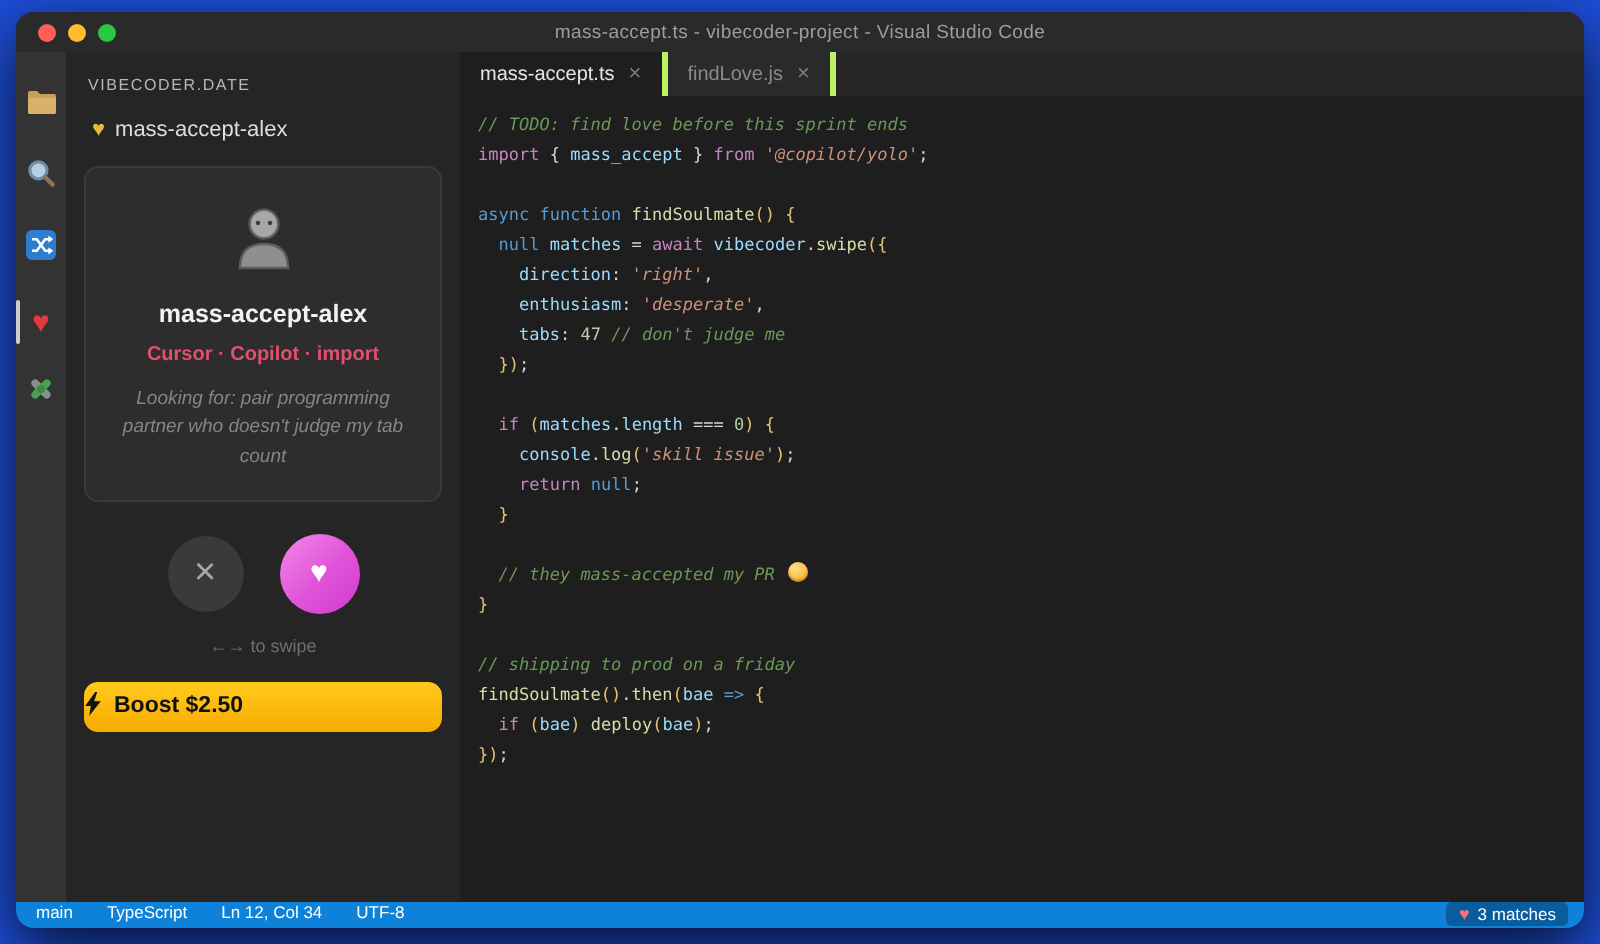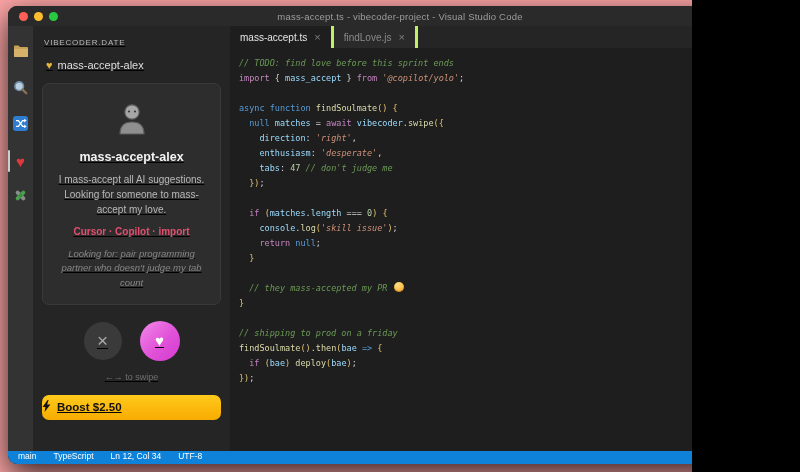--- a/index.html
+++ b/index.html
@@ -1,17 +1,17 @@
 <!DOCTYPE html>
 <html><head>
 <meta charset="utf-8">
 <style>
   * { margin:0; padding:0; box-sizing:border-box; }
   html,body { background:#000; }
-  .screen { position:relative; width:692px; height:472px; background:#fca5a5; overflow:hidden;
+  .screen { position:relative; width:800px; height:472px; background:#1d4ed8; overflow:hidden;
             font-family:"Liberation Sans", sans-serif; }
   .window { position:absolute; left:8px; top:6px; width:784px; height:458px;
             background:#1e1e1e; border-radius:9px; overflow:hidden;
             box-shadow:0 10px 30px rgba(0,0,0,.8); display:flex; flex-direction:column; }
 
   
   .titlebar { height:20px; background:#2a2a2a; flex:0 0 auto; position:relative;
               display:flex; align-items:center; justify-content:center; }
   .traffic { position:absolute; left:11px; top:0; height:100%; display:flex; align-items:center; gap:6px; }
   .tl { width:9px; height:9px; border-radius:50%; display:inline-block; }
@@ -27,21 +27,21 @@
   .activitybar { width:25px; background:#333333; display:flex; flex-direction:column;
                  align-items:center; padding-top:9px; gap:0; flex:0 0 auto; }
   .ab-item { position:relative; width:25px; height:36px; display:flex; align-items:center;
              justify-content:center; cursor:pointer; }
   .ab-item .indicator { display:none; }
   .ab-item.active .indicator { display:block; position:absolute; left:0; top:7px; width:2px;
                                height:22px; background:#cfcfcf; border-radius:1px; }
   .ab-heart { font-size:15px; color:#e0393e; line-height:1; }
 
   
-  .sidebar { width:197px; background:#252526; flex:0 0 auto; padding:0 9px; overflow:hidden;text-decoration:underline; }
+  .sidebar { width:197px; background:#252526; flex:0 0 auto; padding:0 9px; overflow:hidden; }
   .sb-header { font-size:8px; color:#b8b8b8; letter-spacing:.8px; padding:12px 2px 0 2px; }
   .tree-item { display:flex; align-items:center; gap:5px; padding:12px 2px 0 4px;
                font-size:11px; color:#dedede; cursor:pointer; }
   .yheart { color:#e7b93c; font-size:11px; line-height:1; }
 
   .card { margin-top:12px; background:#2d2d2e; border:1px solid #3a3a3b; border-radius:7px;
           padding:14px 10px 14px 10px; text-align:center; }
   .avatar { width:40px; height:40px; margin:2px auto 10px auto; }
   .p-name { font-size:12.5px; font-weight:bold; color:#f2f2f2; margin-bottom:8px; }
   .p-bio  { font-size:10px; color:#b9b9b9; line-height:1.5; margin:0 2px 9px 2px; }
@@ -177,21 +177,20 @@
         <div class="card">
           <div class="avatar">
             <svg width="40" height="40" viewBox="0 0 40 40">
                 <circle cx="20" cy="12" r="7.2" fill="#a6a6a6" stroke="#5c5c5c" stroke-width="1.2"></circle>
                 <circle cx="17" cy="11.5" r="1.1" fill="#3a3a3a"></circle>
                 <circle cx="23" cy="11.5" r="1.1" fill="#3a3a3a"></circle>
                 <path d="M8 34 Q8 22 20 22 Q32 22 32 34 Z" fill="#8f8f8f" stroke="#5c5c5c" stroke-width="1.2"></path>
               </svg>
           </div>
           <div class="p-name">mass-accept-alex</div>
-          <div class="p-bio">I mass-accept all AI suggestions. Looking for someone to mass-accept my love.</div>
           <div class="p-tags">Cursor · Copilot · import</div>
           <div class="p-looking">Looking for: pair programming partner who doesn't judge my tab count</div>
         </div>
 
         <div class="swipe-row">
           <button class="btn-pass">
             <span>×</span>
           </button>
           <button class="btn-like">
             <span>♥</span>

